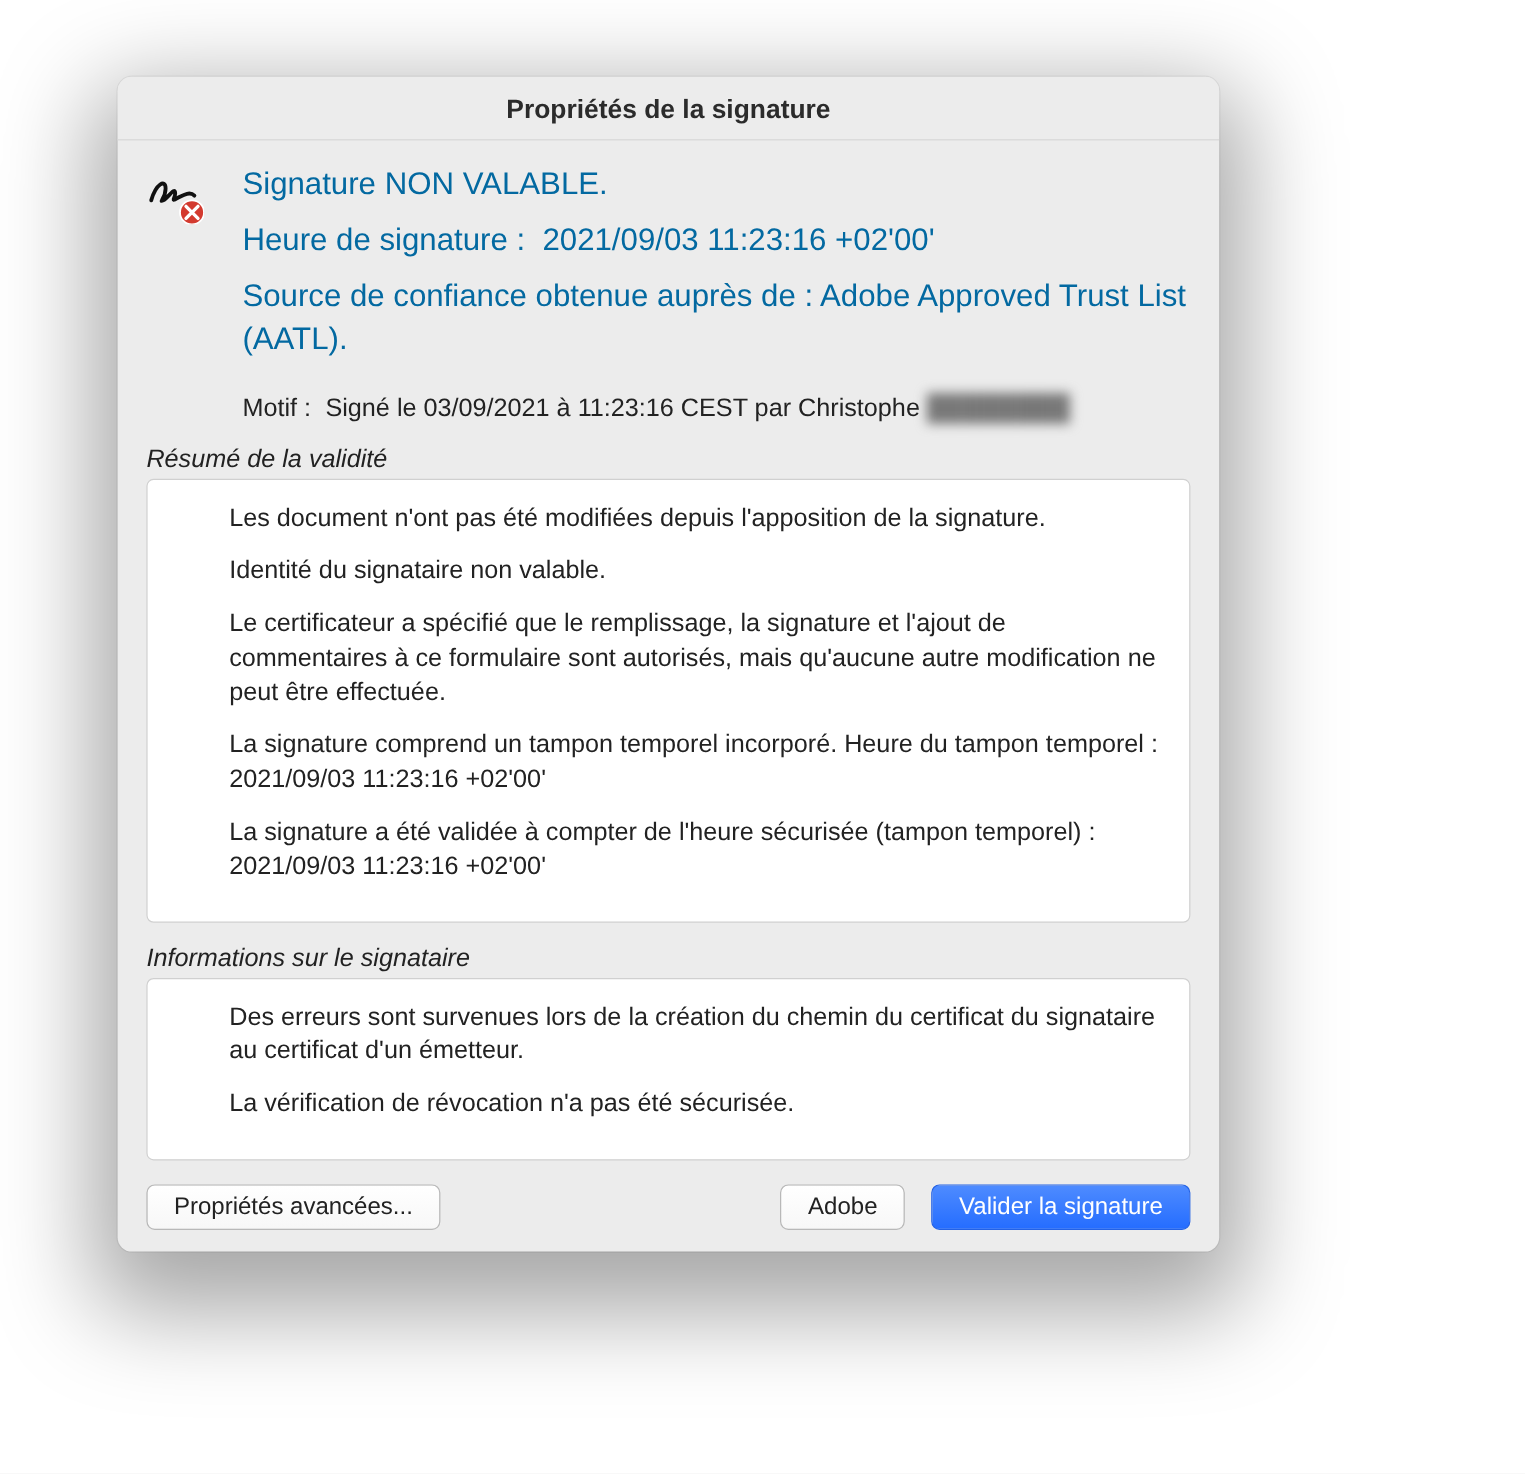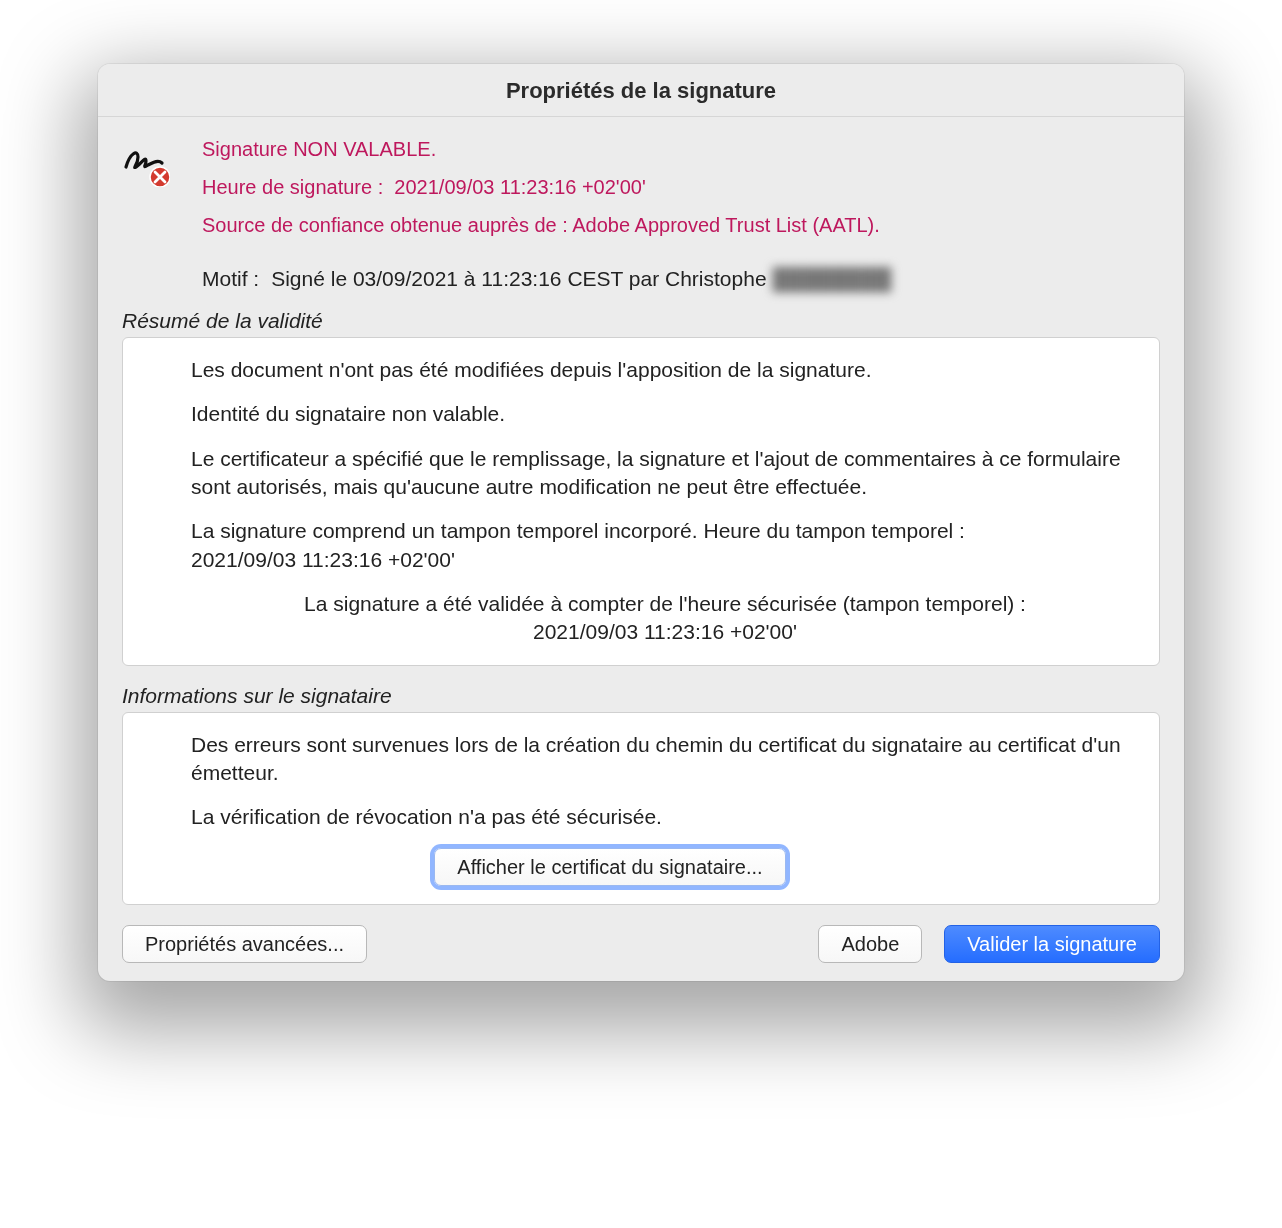--- a/index.html
+++ b/index.html
@@ -7,21 +7,21 @@
       font-family: -apple-system, BlinkMacSystemFont, "Segoe UI", Helvetica, Arial, sans-serif;
       background: transparent;
       width: 1282px;
       height: 1228px;
       position: relative;
     }
     .dialog {
       position: absolute;
       top: 64px;
       left: 98px;
-      width: 1086px;
+      width: 918px;
       background: #ececec;
       border-radius: 12px;
       box-shadow: 0 30px 80px 20px rgba(0,0,0,0.35), 0 0 0 1px rgba(0,0,0,0.06);
       overflow: hidden;
     }
     .title-bar {
       text-align: center;
       padding: 14px 0 12px;
       border-bottom: 1px solid #d6d6d6;
       background: #ececec;
@@ -43,22 +43,22 @@
       flex-shrink: 0;
       padding-top: 4px;
       position: relative;
     }
     .sig-icon svg {
       width: 48px;
       height: 48px;
     }
     .header-text {
       flex: 1;
-      font-size: 20px;
-      color: #be185d;
+      font-size: 26px;
+      color: #0369a1;
     }
     .header-text .line {
       margin-bottom: 10px;
       line-height: 1.4;
     }
     .motif-line {
       margin-top: 18px;
       margin-left: 80px;
       font-size: 21px;
       color: #222;
@@ -82,21 +82,21 @@
       border: 1px solid #d0d0d0;
       border-radius: 6px;
       padding: 18px 20px 18px 68px;
       font-size: 21px;
       color: #222;
       line-height: 1.35;
     }
     .panel p {
       margin-bottom: 16px;
     }
-    .panel p:last-child { margin-bottom: 0; text-align: center; }
+    .panel p:last-child { margin-bottom: 13px; }
     .panel .btn-row {
       display: flex;
       justify-content: center;
       margin-top: 14px;
       margin-left: -110px;
     }
     .btn {
       font-size: 20px;
       padding: 5px 22px;
       border-radius: 7px;
@@ -175,23 +175,20 @@
       <p style="white-space:pre-line">La signature comprend un tampon temporel incorporé. Heure du tampon temporel :
 2021/09/03 11:23:16 +02'00'</p>
       <p style="white-space:pre-line">La signature a été validée à compter de l'heure sécurisée (tampon temporel) :
 2021/09/03 11:23:16 +02'00'</p>
     </div>
 
     <div class="section-label">Informations sur le signataire</div>
     <div class="panel">
       <p>Des erreurs sont survenues lors de la création du chemin du certificat du signataire au certificat d'un émetteur.</p>
       <p>La vérification de révocation n'a pas été sécurisée.</p>
-      <div class="btn-row">
-        <button class="btn focused">Afficher le certificat du signataire...</button>
-      </div>
     </div>
 
     <div class="footer-row">
       <button class="btn">Propriétés avancées...</button>
       <div class="footer-right">
         <button class="btn">Adobe</button>
         <button class="btn primary">Valider la signature</button>
       </div>
     </div>
 

